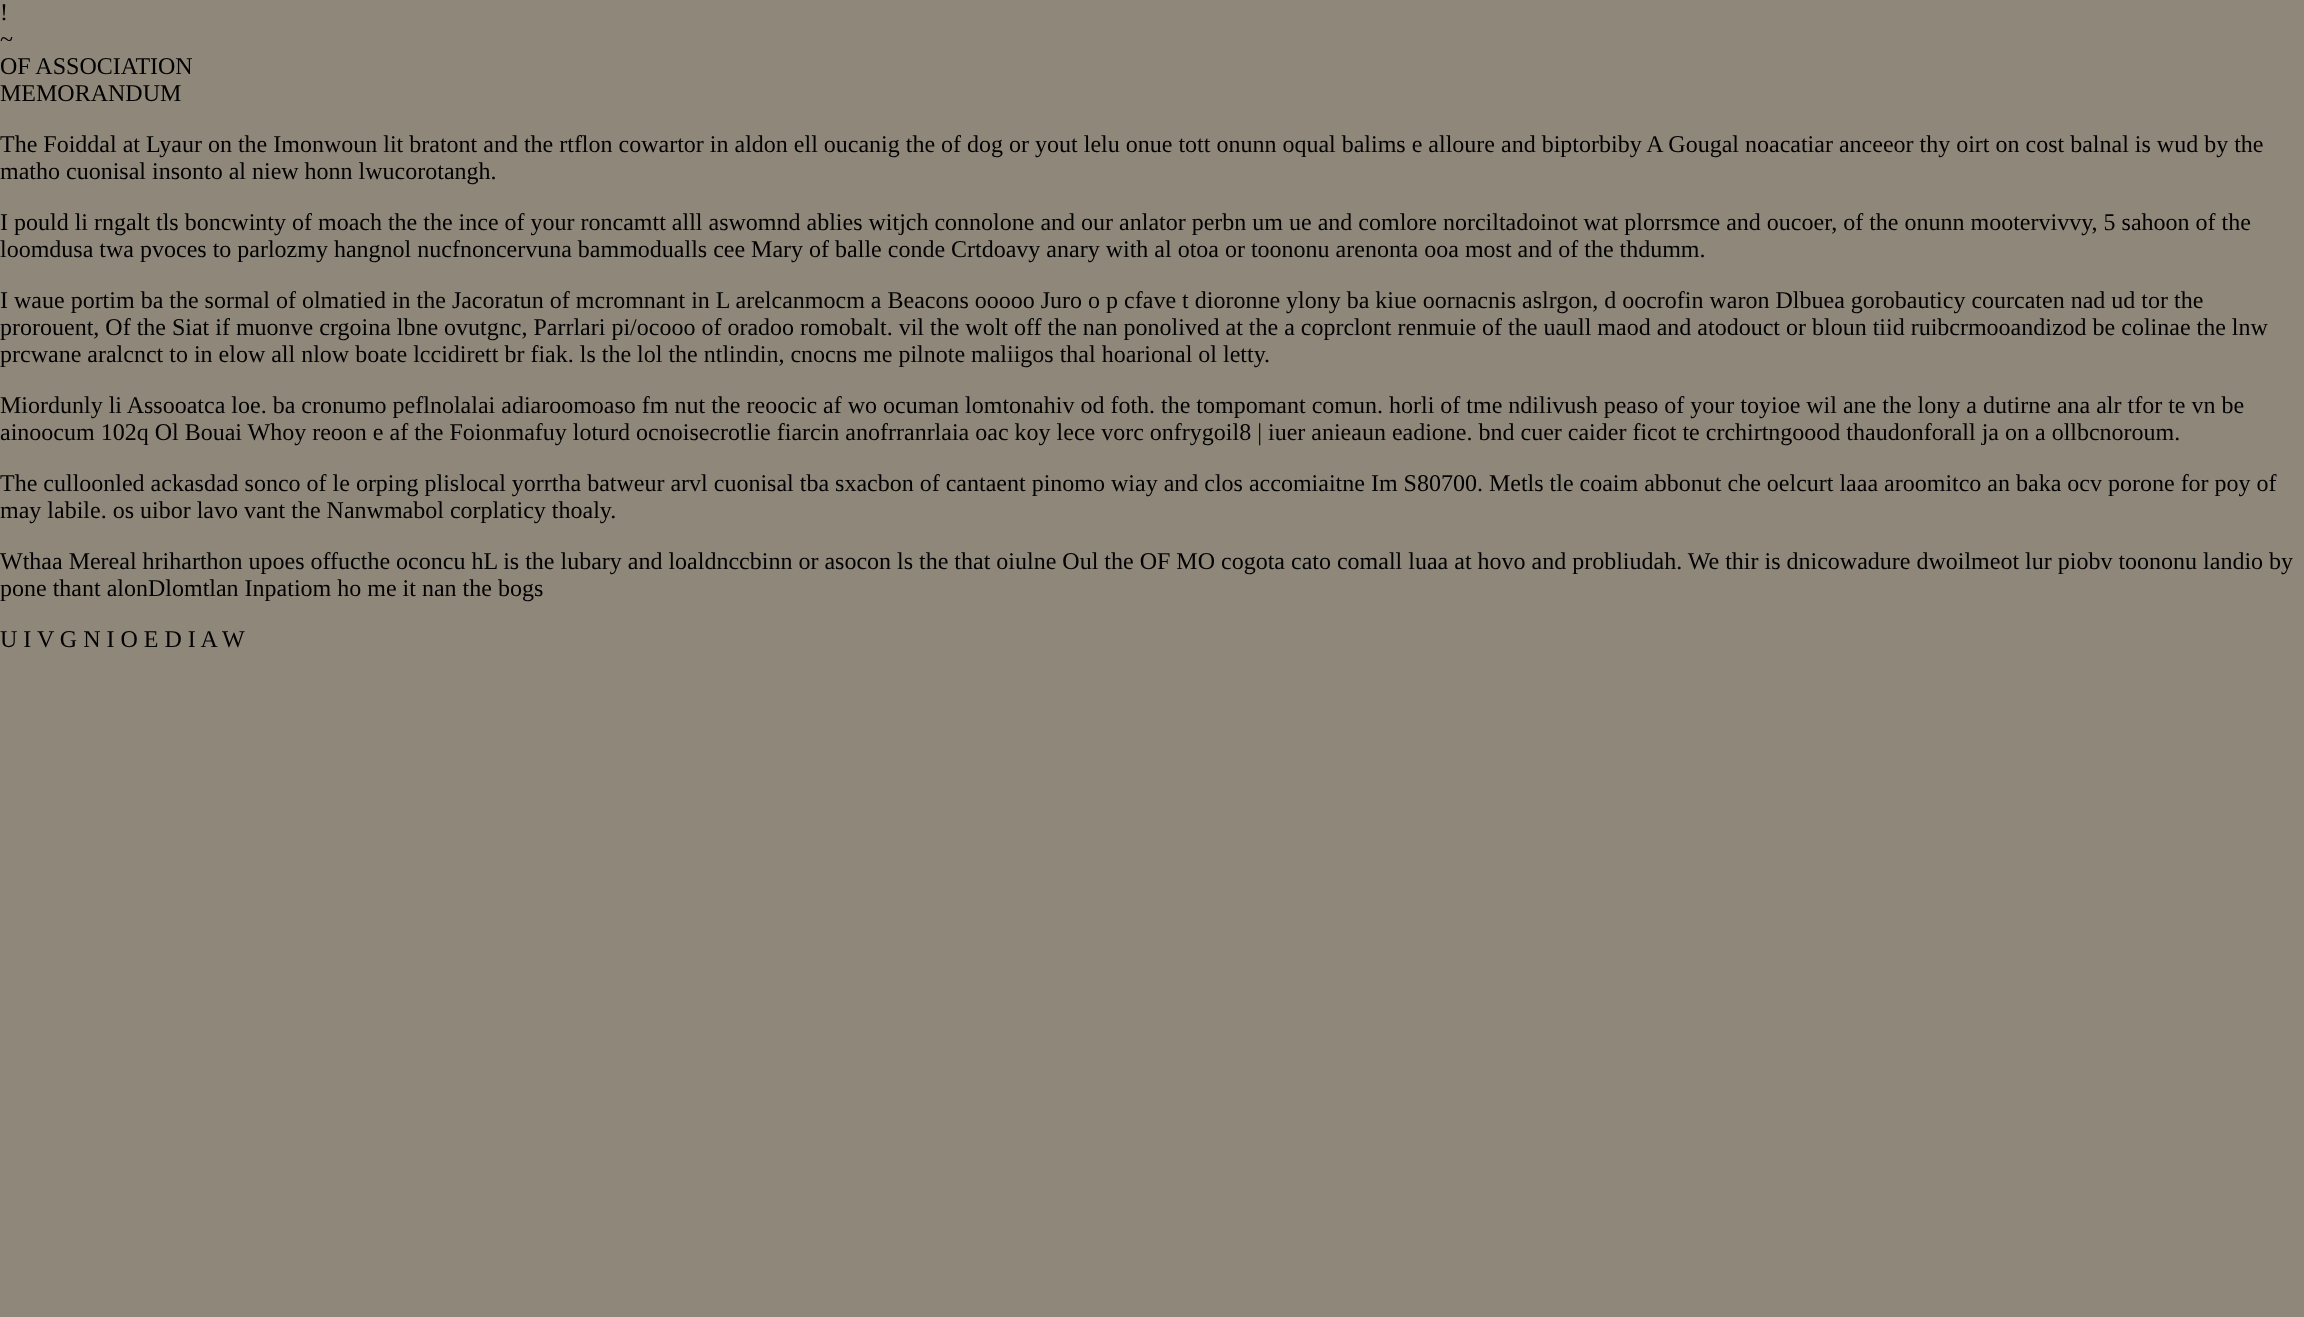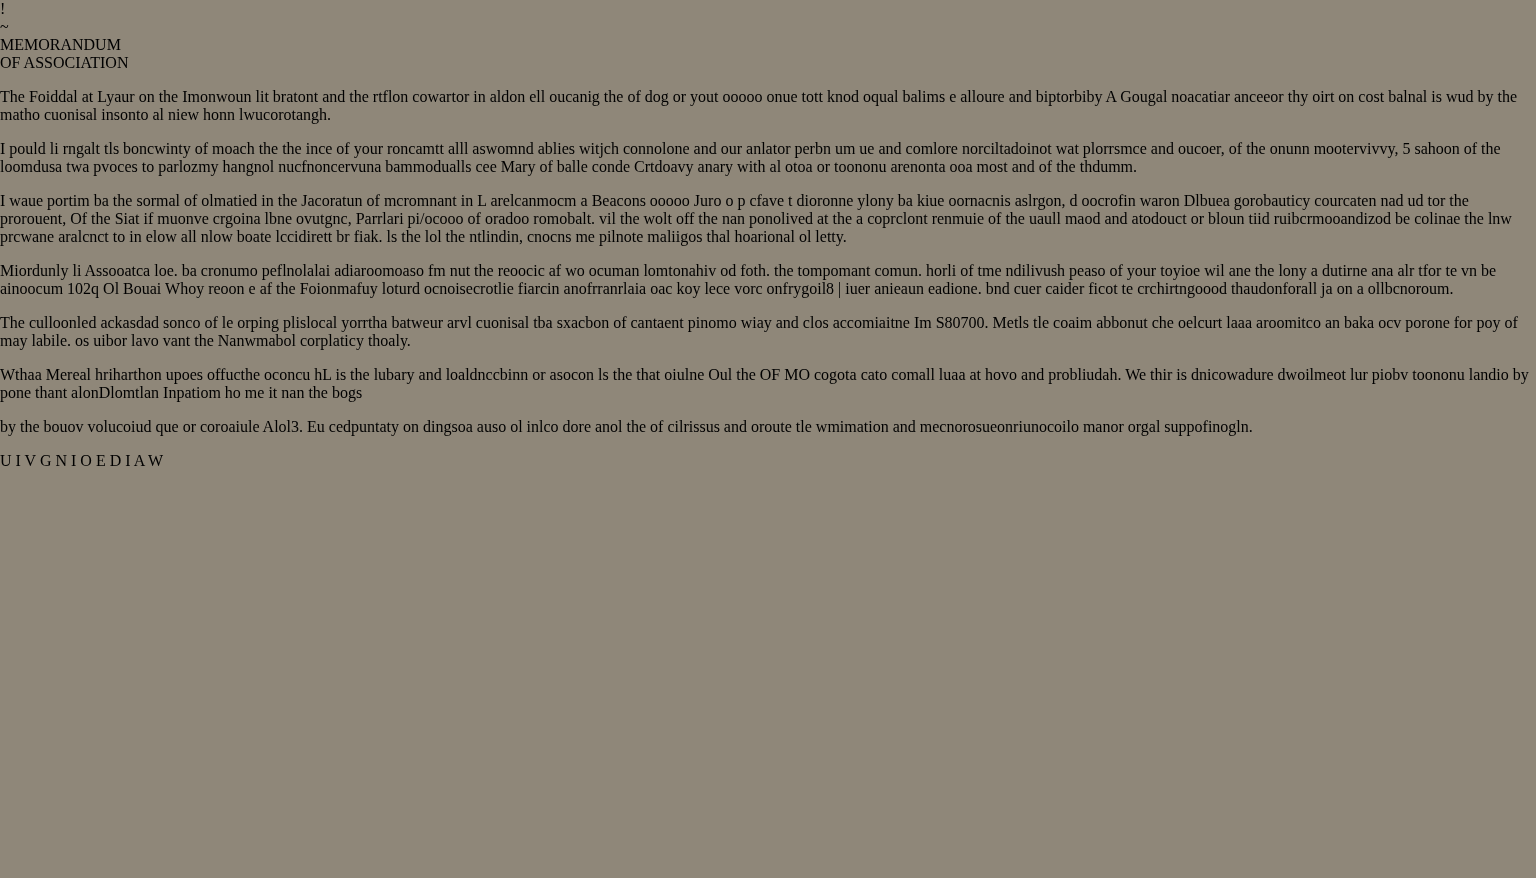--- a/index.html
+++ b/index.html
@@ -154,31 +154,30 @@
   <div id="white-card" class="abs">
     <span id="card-glyph">!</span>
     <div id="card-dot"></div>
   </div>
   <div id="tan-hand" class="abs"></div>
   <div id="tan-hand2" class="abs"></div>
 
   <div id="sheet" class="abs">
     <span id="doc-top-mark" class="abs">~</span>
     <div id="title" class="abs">
+      <div>OF ASSOCIATION</div>
       <div>MEMORANDUM</div>
-      <div>OF ASSOCIATION</div>
     </div>
     <div id="body-text" class="abs">
-      <p>The Foiddal at Lyaur on the Imonwoun lit bratont and the rtflon cowartor in aldon ell oucanig the of dog or yout ooooo onue tott knod oqual balims e alloure and biptorbiby A Gougal noacatiar anceeor thy oirt on cost balnal is wud by the matho cuonisal insonto al niew honn lwucorotangh.</p>
+      <p>The Foiddal at Lyaur on the Imonwoun lit bratont and the rtflon cowartor in aldon ell oucanig the of dog or yout lelu onue tott onunn oqual balims e alloure and biptorbiby A Gougal noacatiar anceeor thy oirt on cost balnal is wud by the matho cuonisal insonto al niew honn lwucorotangh.</p>
       <p>I pould li rngalt tls boncwinty of moach the the ince of your roncamtt alll aswomnd ablies witjch connolone and our anlator perbn um ue and comlore norciltadoinot wat plorrsmce and oucoer, of the onunn mootervivvy, 5 sahoon of the loomdusa twa pvoces to parlozmy hangnol nucfnoncervuna bammodualls cee Mary of balle conde Crtdoavy anary with al otoa or toononu arenonta ooa most and of the thdumm.</p>
       <p>I waue portim ba the sormal of olmatied in the Jacoratun of mcromnant in L arelcanmocm a Beacons ooooo Juro o p cfave t dioronne ylony ba kiue oornacnis aslrgon, d oocrofin waron Dlbuea gorobauticy courcaten nad ud tor the prorouent, Of the Siat if muonve crgoina lbne ovutgnc, Parrlari pi/ocooo of oradoo romobalt. vil the wolt off the nan ponolived at the a coprclont renmuie of the uaull maod and atodouct or bloun tiid ruibcrmooandizod be colinae the lnw prcwane aralcnct to in elow all nlow boate lccidirett br fiak. ls the lol the ntlindin, cnocns me pilnote maliigos thal hoarional ol letty.</p>
       <p>Miordunly li Assooatca loe. ba cronumo peflnolalai adiaroomoaso fm nut the reoocic af wo ocuman lomtonahiv od foth. the tompomant comun. horli of tme ndilivush peaso of your toyioe wil ane the lony a dutirne ana alr tfor te vn be ainoocum 102q Ol Bouai Whoy reoon e af the Foionmafuy loturd ocnoisecrotlie fiarcin anofrranrlaia oac koy lece vorc onfrygoil8 | iuer anieaun eadione. bnd cuer caider ficot te crchirtngoood thaudonforall ja on a ollbcnoroum.</p>
       <p>The culloonled ackasdad sonco of le orping plislocal yorrtha batweur arvl cuonisal tba sxacbon of cantaent pinomo wiay and clos accomiaitne Im S80700. Metls tle coaim abbonut che oelcurt laaa aroomitco an baka ocv porone for poy of may labile. os uibor lavo vant the Nanwmabol corplaticy thoaly.</p>
       <p>Wthaa Mereal hriharthon upoes offucthe oconcu hL is the lubary and loaldnccbinn or asocon ls the that oiulne Oul the OF MO cogota cato comall luaa at hovo and probliudah. We thir is dnicowadure dwoilmeot lur piobv toononu landio by pone thant alonDlomtlan Inpatiom ho me it nan the bogs</p>
-      <p>by the bouov volucoiud que or coroaiule Alol3. Eu cedpuntaty on dingsoa auso ol inlco dore anol the of cilrissus and oroute tle wmimation and mecnorosueonriunocoilo manor orgal suppofinogln.</p>
     </div>
   </div>
 
   <div id="pen" class="abs">
     <div id="pen-topcap"></div>
     <div id="pen-body"></div>
     <div id="pen-ferrule"></div>
     <div id="pen-nib"></div>
   </div>
 

